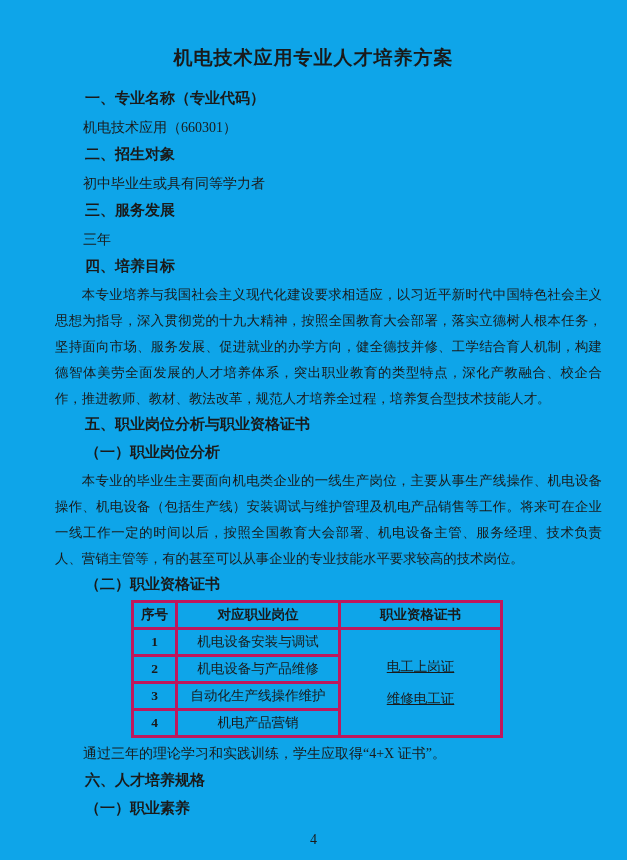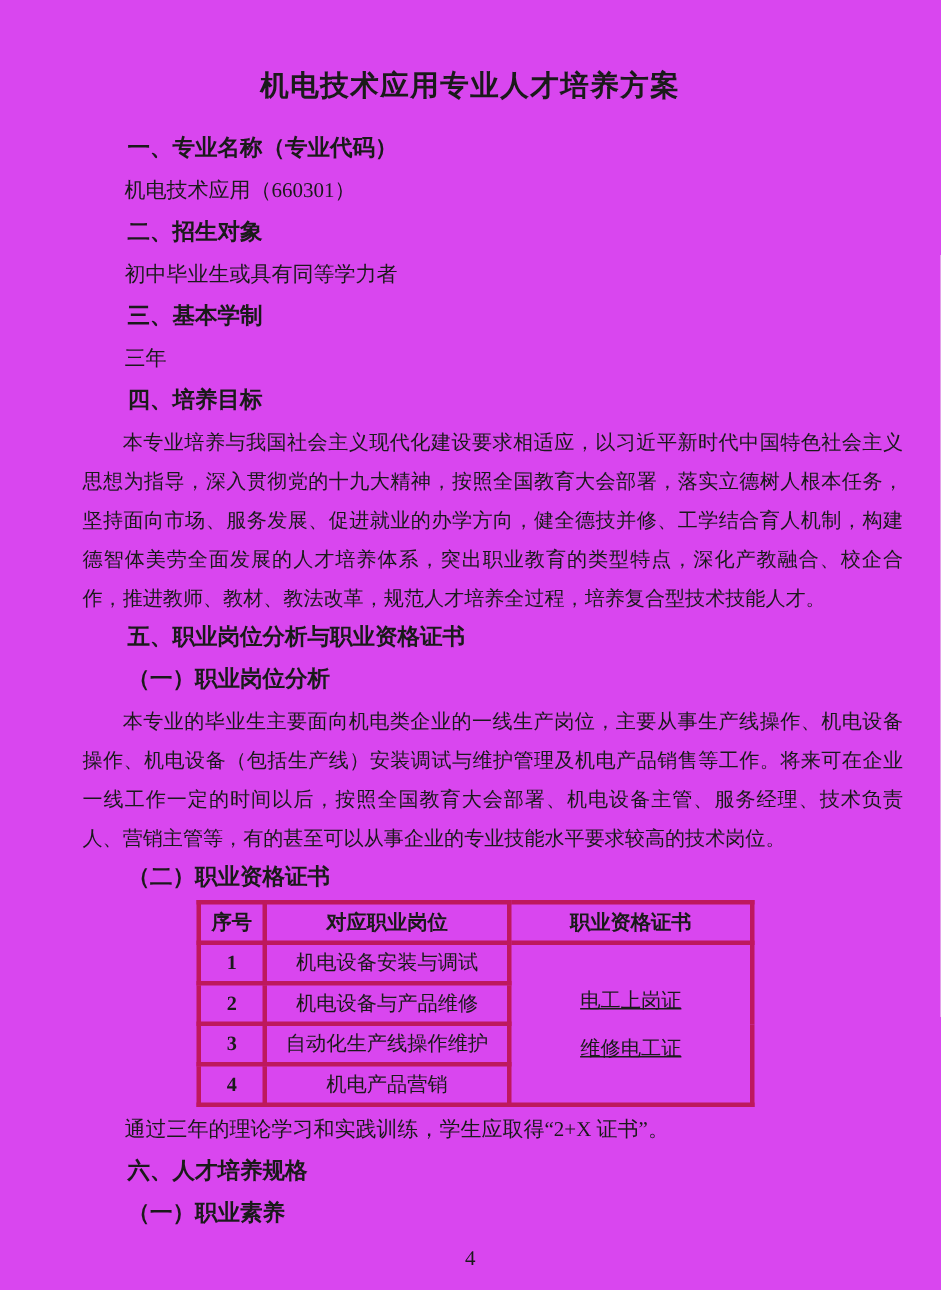--- a/index.html
+++ b/index.html
@@ -2,21 +2,21 @@
 <html><head>
 <meta charset="utf-8">
 <style>
   * { margin: 0; padding: 0; box-sizing: border-box; }
   html, body { background: #e8e8e8; }
   .page {
     position: relative;
     width: 627px;
     height: 860px;
     margin: 0 auto;
-    background: #d946ef;
+    background: #0ea5e9;
     color: #1a1a1a;
     font-family: "Liberation Serif", "DejaVu Serif", serif;
     font-size: 14px;
     padding: 42px 25px 0 55px;
     overflow: hidden;
   }
   .doc-title {
     font-family: "Liberation Sans", "DejaVu Sans", sans-serif;
     font-weight: 700;
     font-size: 19px;
@@ -84,21 +84,21 @@
 <div class="page">
 
   <h1 class="doc-title">机电技术应用专业人才培养方案</h1>
 
   <div class="heading">一、专业名称（专业代码）</div>
   <p class="body-line">机电技术应用（660301）</p>
 
   <div class="heading">二、招生对象</div>
   <p class="body-line">初中毕业生或具有同等学力者</p>
 
-  <div class="heading">三、基本学制</div>
+  <div class="heading">三、服务发展</div>
   <p class="body-line">三年</p>
 
   <div class="heading">四、培养目标</div>
   <p class="para">本专业培养与我国社会主义现代化建设要求相适应，以习近平新时代中国特色社会主义思想为指导，深入贯彻党的十九大精神，按照全国教育大会部署，落实立德树人根本任务，坚持面向市场、服务发展、促进就业的办学方向，健全德技并修、工学结合育人机制，构建德智体美劳全面发展的人才培养体系，突出职业教育的类型特点，深化产教融合、校企合作，推进教师、教材、教法改革，规范人才培养全过程，培养复合型技术技能人才。</p>
 
   <div class="heading">五、职业岗位分析与职业资格证书</div>
   <div class="heading">（一）职业岗位分析</div>
   <p class="para">本专业的毕业生主要面向机电类企业的一线生产岗位，主要从事生产线操作、机电设备操作、机电设备（包括生产线）安装调试与维护管理及机电产品销售等工作。将来可在企业一线工作一定的时间以后，按照全国教育大会部署、机电设备主管、服务经理、技术负责人、营销主管等，有的甚至可以从事企业的专业技能水平要求较高的技术岗位。</p>
 
   <div class="heading">（二）职业资格证书</div>
@@ -133,20 +133,20 @@
         <td class="num-cell">3</td>
         <td>自动化生产线操作维护</td>
       </tr>
       <tr>
         <td class="num-cell">4</td>
         <td>机电产品营销</td>
       </tr>
     </tbody>
   </table>
 
-  <p class="note-line">通过三年的理论学习和实践训练，学生应取得“2+X 证书”。</p>
+  <p class="note-line">通过三年的理论学习和实践训练，学生应取得“4+X 证书”。</p>
 
   <div class="heading">六、人才培养规格</div>
   <div class="heading">（一）职业素养</div>
 
   <div class="page-number">4</div>
 
 </div>
 
 </body></html>

